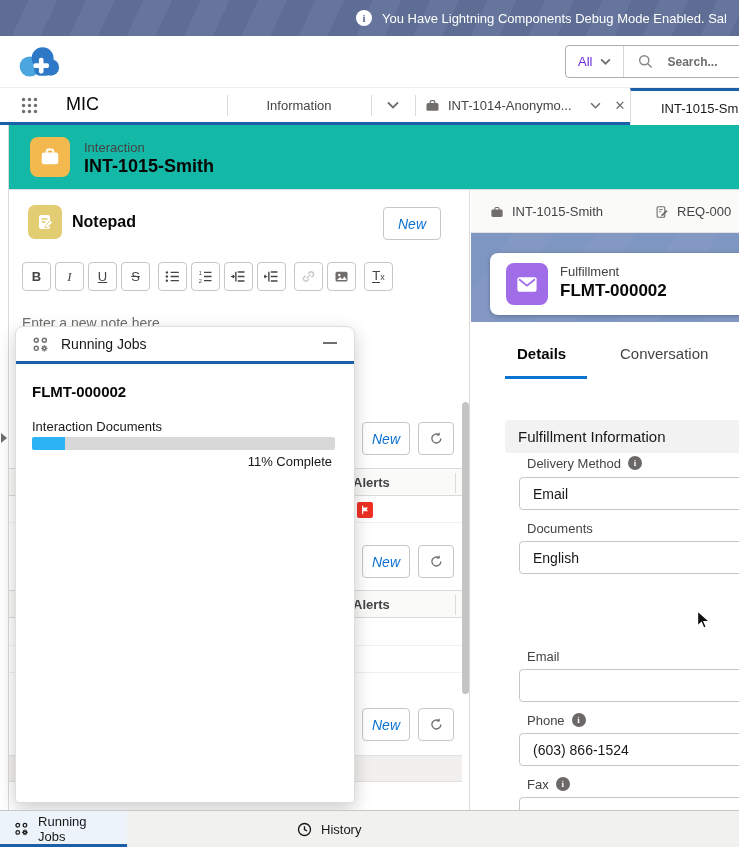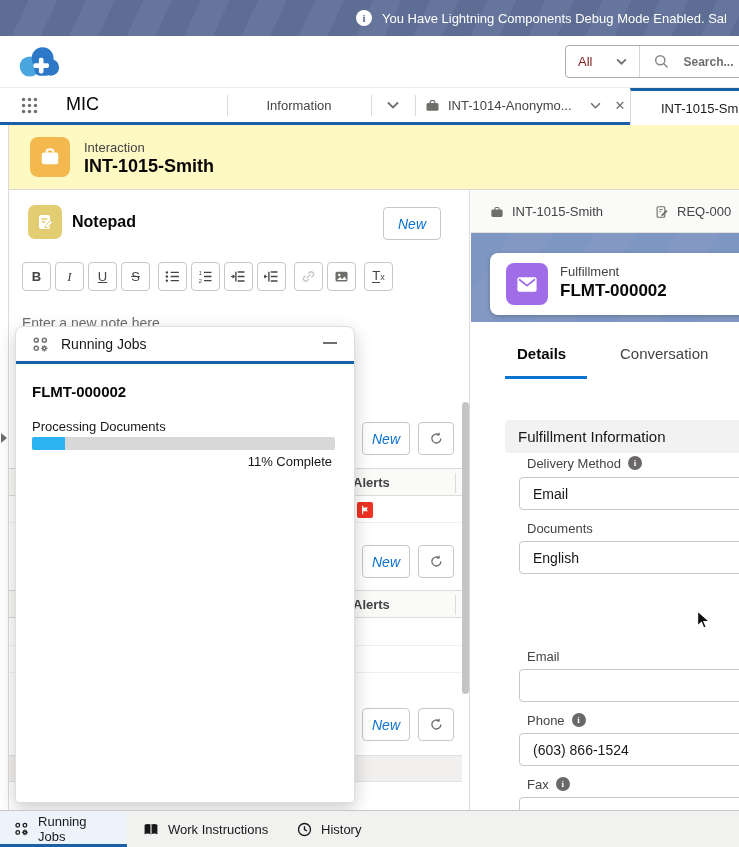--- a/index.html
+++ b/index.html
@@ -15,41 +15,41 @@
   .banner-inner { position:absolute; left:356px; display:flex; align-items:center; gap:10px; white-space:nowrap; }
   .info-circ { width:16px; height:16px; border-radius:50%; background:#fff; color:#5d6d93;
     font:bold 11px "Liberation Serif",serif; display:flex; align-items:center; justify-content:center; flex:0 0 auto;}
   .banner-text { color:#fff; font-size:13px; font-weight:500; }
 
   
   .gheader { left:0; top:36px; width:739px; height:52px; background:#fff; border-bottom:1px solid #ececec; }
   .logo { position:absolute; left:16px; top:6px; width:44px; height:38px; }
   .searchbox { position:absolute; left:565px; top:9px; width:260px; height:33px;
     border:1px solid #b0adab; border-radius:4px; background:#fff; display:flex; align-items:center; }
-  .search-scope { display:flex; align-items:center; gap:24px; padding:0 12px; height:100%;
-    border-right:1px solid #d8d6d4; font-size:13px; color:#7f1d1d; cursor:pointer; }
+  .search-scope { display:flex; align-items:center; gap:8px; padding:0 12px; height:100%;
+    border-right:1px solid #d8d6d4; font-size:13px; color:#6d28d9; cursor:pointer; }
   .search-main { display:flex; align-items:center; gap:14px; padding:0 14px; font-size:12px; color:#706e6b;font-weight:bold; }
 
   
   .navbar { left:0; top:88px; width:739px; height:37px; background:#fff; }
   .nav-underline { position:absolute; left:0; bottom:0; width:739px; height:3px; background:#1b5fa8; }
   .waffle { position:absolute; left:21px; top:9px; width:17px; height:17px; cursor:pointer;}
   .app-name { position:absolute; left:66px; top:6px; font-size:18px; color:#080707; }
   .nav-div { position:absolute; top:7px; width:1px; height:21px; background:#dddbda; }
   .nav-tab { position:absolute; top:0; height:34px; display:flex; align-items:center; gap:8px; font-size:13px; color:#444; cursor:pointer; }
   .nav-chev { color:#706e6b; }
   .tab-active { position:absolute; left:630px; top:0; width:110px; height:37px; background:#fff;
     border-top:3px solid #1b5fa8; border-left:1px solid #dddbda; display:flex; align-items:center; gap:8px;
     padding-left:22px; font-size:13px; color:#181818; z-index:2; white-space:nowrap; overflow:hidden;}
 
   
   .left-rail { left:0; top:125px; width:9px; height:685px; background:#fff; border-right:1px solid #dddbda; z-index:5;}
   .rail-arrow { position:absolute; left:1px; top:308px; width:0; height:0;
     border-top:5px solid transparent; border-bottom:5px solid transparent; border-left:6px solid #706e6b; cursor:pointer;}
-  .rec-header { left:9px; top:125px; width:730px; height:65px; background:#fef9c3; border-bottom:1px solid #dddbda; }
+  .rec-header { left:9px; top:125px; width:730px; height:65px; background:#14b8a6; border-bottom:1px solid #dddbda; }
   .rec-icon { position:absolute; left:21px; top:12px; width:40px; height:40px; border-radius:8px;
     background:#f3b94f; display:flex; align-items:center; justify-content:center; }
   .rec-entity { position:absolute; left:75px; top:15px; font-size:13px; color:#444; }
   .rec-title { position:absolute; left:75px; top:31px; font-size:18px; font-weight:bold; color:#080707; }
 
   
   .left-panel { left:9px; top:190px; width:461px; height:620px; background:#fff; border-right:1px solid #dddbda; overflow:hidden;}
   .np-icon { position:absolute; left:19px; top:15px; width:34px; height:34px; border-radius:7px; background:#e2cd72;
     display:flex; align-items:center; justify-content:center;}
   .np-title { position:absolute; left:63px; top:23px; font-size:16px; font-weight:bold; color:#080707; }
@@ -373,21 +373,21 @@
           <circle cx="14.5" cy="14.5" r="0.9" fill="#fff"></circle>
       </svg>
       <span class="popup-title">Running Jobs</span>
       <span class="popup-min">
         <svg viewBox="0 0 14 4" width="14" height="4">
             <path d="M0 2h14" stroke="#706e6b" stroke-width="2"></path>
           </svg>
       </span>
     </div>
     <div class="popup-job">FLMT-000002</div>
-    <div class="popup-step">Processing Documents</div>
+    <div class="popup-step">Interaction Documents</div>
     <div class="popup-pct">11% Complete</div>
     <div class="progress-track">
       <div class="progress-fill" style="width: 11%;"></div>
     </div>
   </div>
 
   <div class="abs right-panel">
     <div class="subtabs">
       <div class="subtab" style="left:19px">
         <svg viewBox="0 0 20 20" width="14" height="14">
@@ -475,27 +475,20 @@
         </g>
         <g stroke="#181818" stroke-width="1.5">
             <path d="M14.5 10.8v7.4M10.8 14.5h7.4M12 12l5 5M17 12l-5 5"></path>
           </g>
         <circle cx="14.5" cy="14.5" r="2.1" fill="#181818"></circle>
           <circle cx="14.5" cy="14.5" r="0.9" fill="#f1f1f0"></circle>
       </svg>
       <span>Running Jobs</span>
     </div>
     <div class="util-active-line"></div>
-    <div class="util-item" style="left:129px">
-      <svg viewBox="0 0 20 18" width="16" height="15">
-        <path d="M2 3c2.6-1.3 5.4-1.3 8 .2 2.6-1.5 5.4-1.5 8-.2v12c-2.6-1.3-5.4-1.3-8 .2-2.6-1.5-5.4-1.5-8-.2z" fill="#181818"></path>
-        <path d="M10 3.4v12" stroke="#f1f1f0" stroke-width="1.4"></path>
-      </svg>
-      <span>Work Instructions</span>
-    </div>
     <div class="util-item" style="left:283px">
       <svg viewBox="0 0 20 20" width="15" height="15">
         <circle cx="10" cy="10" r="8" fill="none" stroke="#181818" stroke-width="1.8"></circle>
         <path d="M10 5.5V10l3.4 2" fill="none" stroke="#181818" stroke-width="1.8"></path>
       </svg>
       <span>History</span>
     </div>
   </div>
 
   <div class="abs cursor">

